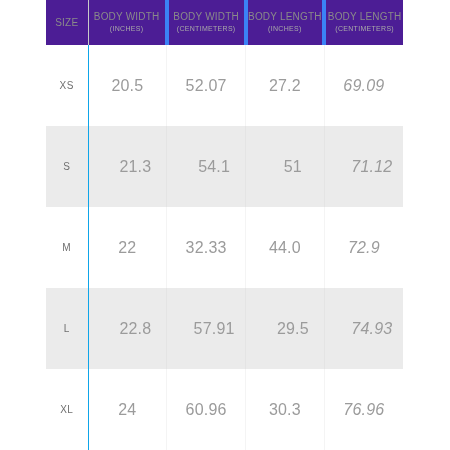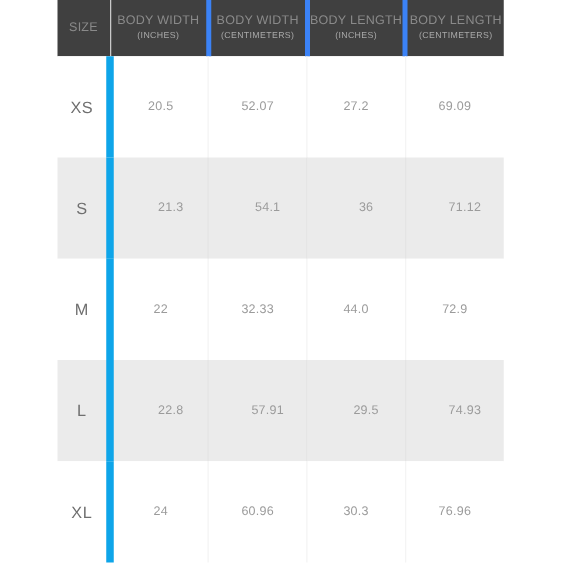--- a/index.html
+++ b/index.html
@@ -29,21 +29,21 @@
 
   th,td{
     padding:0;
     text-align:center;
     vertical-align:middle;
     border:0;
   }
 
   
   thead th{
-    background:#404040;
+    background:#4c1d95;
     color:#8a8a8a;
     font-weight:normal;
   }
   thead th.h-size{
     font-size:9px;
     letter-spacing:.4px;
     color:#8a8a8a;
     border-right:1px solid #c9c9c9;
   }
   thead th.h-data{
@@ -61,34 +61,34 @@
     display:block;
     font-size:7px;
     line-height:10px;
     letter-spacing:.3px;
     color:#a9a9a9;
     margin-top:1px;
   }
 
   
   tbody td{
-    font-size:10px;
+    font-size:16px;
     color:#9b9b9b;
     letter-spacing:.2px;
   }
   tbody td.c-label{
-    font-size:13px;
+    font-size:10px;
     color:#6f6f6f;
     letter-spacing:.5px;
-    border-right:6px solid #0ea5e9;
+    border-right:1px solid #0ea5e9;
   }
   tbody td.c-val{
     border-right:1px solid #f4f4f4;
   }
-  tbody td.c-val:last-child{border-right:0;}
+  tbody td.c-val:last-child{border-right:0;font-style:italic;}
 
   tbody tr.row-odd td{background:#ffffff;}
   tbody tr.row-even td{background:#ebebeb;}
   tbody tr.row-even td.c-val{border-right:1px solid #e4e4e4;padding-left:16px;}
   tbody tr.row-even td.c-val:last-child{border-right:0;text-align:center;}
 </style>
 </head>
 <body>
 
 <div id="chart-wrap">
@@ -130,21 +130,21 @@
         <td class="c-val">20.5</td>
         <td class="c-val">52.07</td>
         <td class="c-val">27.2</td>
         <td class="c-val">69.09</td>
       </tr>
 
       <tr class="row-even">
         <td class="c-label">S</td>
         <td class="c-val">21.3</td>
         <td class="c-val">54.1</td>
-        <td class="c-val">36</td>
+        <td class="c-val">51</td>
         <td class="c-val">71.12</td>
       </tr>
 
       <tr class="row-odd">
         <td class="c-label">M</td>
         <td class="c-val">22</td>
         <td class="c-val">32.33</td>
         <td class="c-val">44.0</td>
         <td class="c-val">72.9</td>
       </tr>

